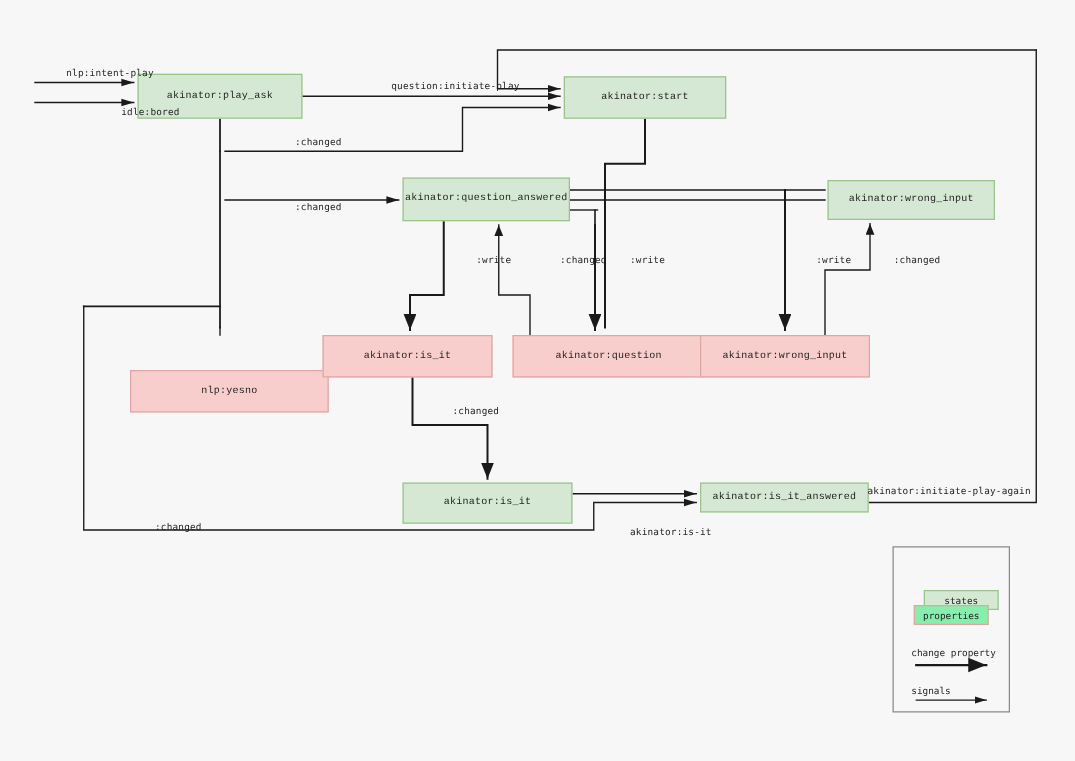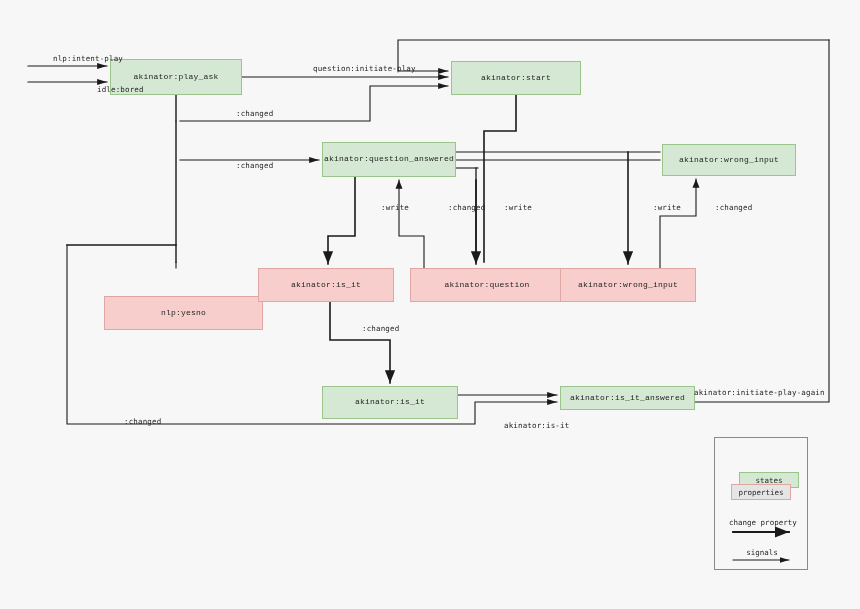--- a/index.html
+++ b/index.html
@@ -75,21 +75,21 @@
     display: flex;
     align-items: center;
     justify-content: center;
     color: #1f1f1f;
   }
   .legend-text {
     position: absolute;
     font-size: 7.5px;
     color: #1f1f1f;
     white-space: nowrap;
-    text-align: center;
+    text-align: left;
   }
 </style>
 </head>
 <body>
 
 <div id="canvas">
 
   <svg class="wires" viewBox="0 0 860 609" xmlns="http://www.w3.org/2000/svg">
     <defs>
       <marker id="ah" markerWidth="9" markerHeight="9" refX="8" refY="3.2" orient="auto" markerUnits="strokeWidth">
@@ -201,21 +201,21 @@
   <div class="edge-label" style="left:484px; top:381px;margin-top:40px;">akinator:is-it</div>
   <div class="edge-label" style="left:674px; top:388px;">akinator:initiate-play-again</div>
   <div class="edge-label" style="left:104px; top:417px;">:changed</div>
 
   <div class="legend-box"></div>
 
   <div class="legend-swatch" style="left:739px; top:457px; width:60px; height:16px; background:#d5e8d4; border-color:#9ac48c;margin-top:15px;">
     <span>states</span>
   </div>
 
-  <div class="legend-swatch" style="left:731px; top:484px; width:60px; height:16px; background:#e5e5e5; border-color:#e0a6a3;">
+  <div class="legend-swatch" style="left:731px; top:484px; width:60px; height:16px; background:#86efac; border-color:#e0a6a3;">
     <span>properties</span>
   </div>
 
   <div class="legend-text" style="left:729px; top:518px; width:66px;">change property</div>
 
   <div class="legend-text" style="left:729px; top:548px; width:66px;">signals</div>
 
   <svg class="wires" viewBox="0 0 860 609" xmlns="http://www.w3.org/2000/svg">
     <g fill="none" stroke="#1a1a1a" stroke-linecap="square">
       <path d="M733,532 L789,532" stroke-width="1.8" marker-end="url(#ah)"></path>

